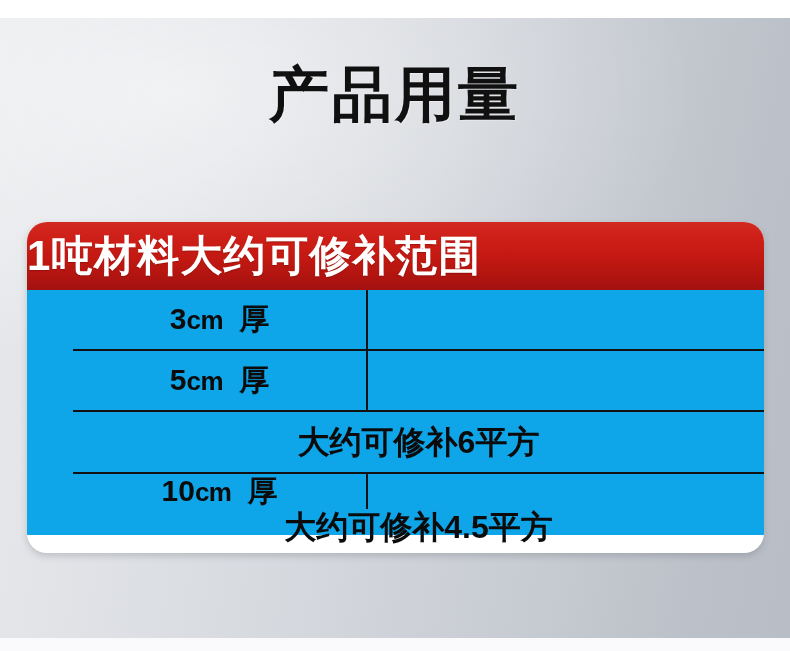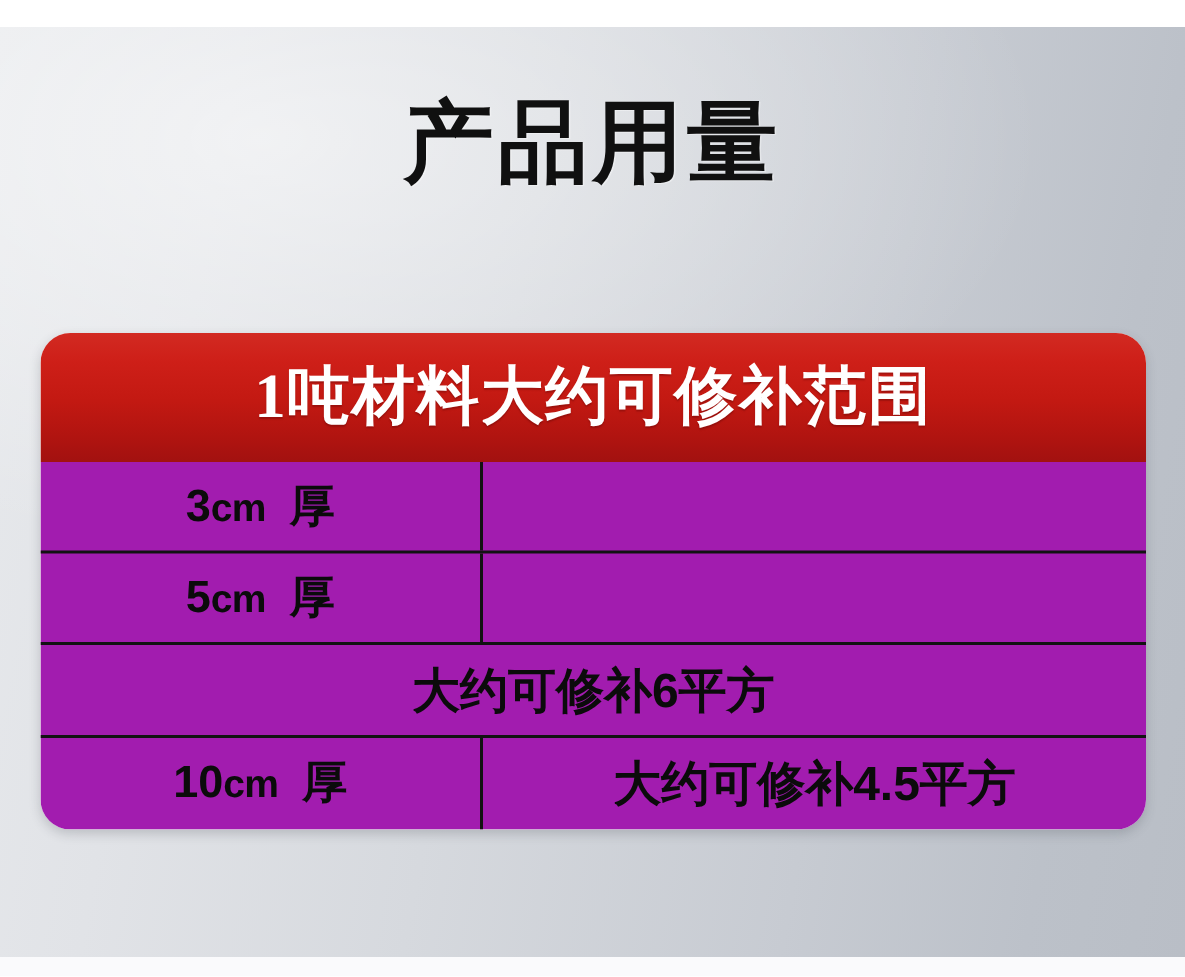--- a/index.html
+++ b/index.html
@@ -99,54 +99,54 @@
     width: 737px;
     height: 331px;
     border-radius: 20px;
     background: #ffffff;
     overflow: hidden;
     box-shadow: 0 3px 7px rgba(60,64,72,0.22);
   }
 
   .card-header {
     position: relative;
-    height: 86px;
+    height: 68px;
     background: linear-gradient(180deg,
         #d22a22 0%,
         #ce1f18 22%,
         #c31912 52%,
         #b11410 80%,
         #a21110 100%);
     display: flex;
     align-items: center;
-    justify-content: center;
-    font-family: Liberation Serif, serif;
   }
   .card-header-text {
     font-size: 42px;
     line-height: 46px;
     font-weight: 700;
     color: #ffffff;
     letter-spacing: 1px;
     white-space: nowrap;
     text-shadow: 0 1px 1px rgba(90,6,6,0.35);
   }
 
   .table {
     position: relative;
-    background: #a21caf;
+    background: #0ea5e9;
+    padding-left: 46px;
   }
   .row {
     display: flex;
     height: 61.2px;
     border-bottom: 2px solid #121212;
     box-sizing: border-box;
   }
   .row:last-child {
     border-bottom: none;
+    flex-direction: column;
   }
   .cell {
     display: flex;
     align-items: center;
     justify-content: center;
     box-sizing: border-box;
   }
   .cell-left {
     width: 295px;
     border-right: 2px solid #121212;

